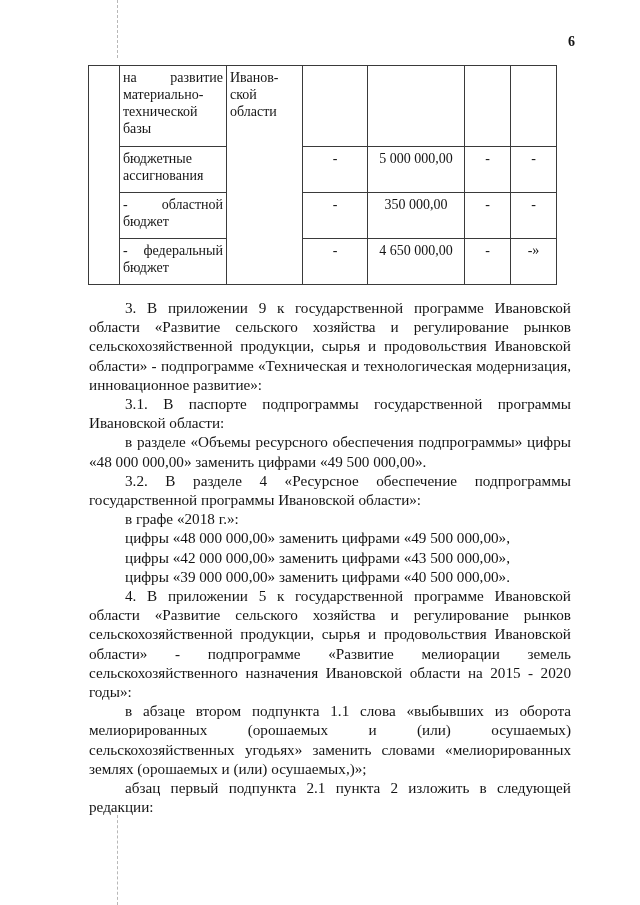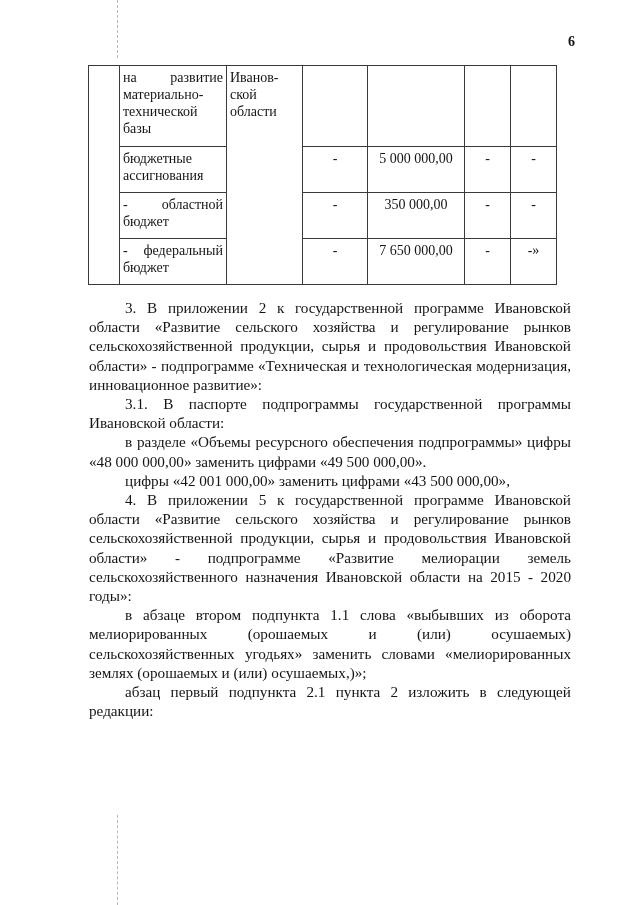--- a/index.html
+++ b/index.html
@@ -75,28 +75,32 @@
     <td class="num">350 000,00</td>
     <td class="num">-</td>
     <td class="num">-</td>
   </tr>
   <tr style="height:46px">
     <td class="just">
       <span class="l">- федеральный</span>
       <span class="l" style="text-align:left">бюджет</span>
     </td>
     <td class="num">-</td>
-    <td class="num">7 650 000,00</td>
+    <td class="num">4 650 000,00</td>
     <td class="num">-</td>
     <td class="num">-»</td>
   </tr>
 </tbody>
   </table>
 
 <div class="text" style="top:298px;">
-  <p class="p ind">3. В приложении 2 к государственной программе Ивановской области «Развитие сельского хозяйства и регулирование рынков сельскохозяйственной продукции, сырья и продовольствия Ивановской области» - подпрограмме «Техническая и технологическая модернизация, инновационное развитие»:</p>
+  <p class="p ind">3. В приложении 9 к государственной программе Ивановской области «Развитие сельского хозяйства и регулирование рынков сельскохозяйственной продукции, сырья и продовольствия Ивановской области» - подпрограмме «Техническая и технологическая модернизация, инновационное развитие»:</p>
   <p class="p ind">3.1. В паспорте подпрограммы государственной программы Ивановской области:</p>
   <p class="p ind">в разделе «Объемы ресурсного обеспечения подпрограммы» цифры «48 000 000,00» заменить цифрами «49 500 000,00».</p>
-  <p class="p ind2">цифры «42 001 000,00» заменить цифрами «43 500 000,00»,</p>
+  <p class="p ind">3.2. В разделе 4 «Ресурсное обеспечение подпрограммы государственной программы Ивановской области»:</p>
+  <p class="p ind2">в графе «2018 г.»:</p>
+  <p class="p ind2">цифры «48 000 000,00» заменить цифрами «49 500 000,00»,</p>
+  <p class="p ind2">цифры «42 000 000,00» заменить цифрами «43 500 000,00»,</p>
+  <p class="p ind2">цифры «39 000 000,00» заменить цифрами «40 500 000,00».</p>
   <p class="p ind">4. В приложении 5 к государственной программе Ивановской области «Развитие сельского хозяйства и регулирование рынков сельскохозяйственной продукции, сырья и продовольствия Ивановской области» - подпрограмме «Развитие мелиорации земель сельскохозяйственного назначения Ивановской области на 2015 - 2020 годы»:</p>
   <p class="p ind">в абзаце втором подпункта 1.1 слова «выбывших из оборота мелиорированных (орошаемых и (или) осушаемых) сельскохозяйственных угодьях» заменить словами «мелиорированных землях (орошаемых и (или) осушаемых,)»;</p>
   <p class="p ind">абзац первый подпункта 2.1 пункта 2 изложить в следующей редакции:</p>
 </div>
 
 </body></html>

